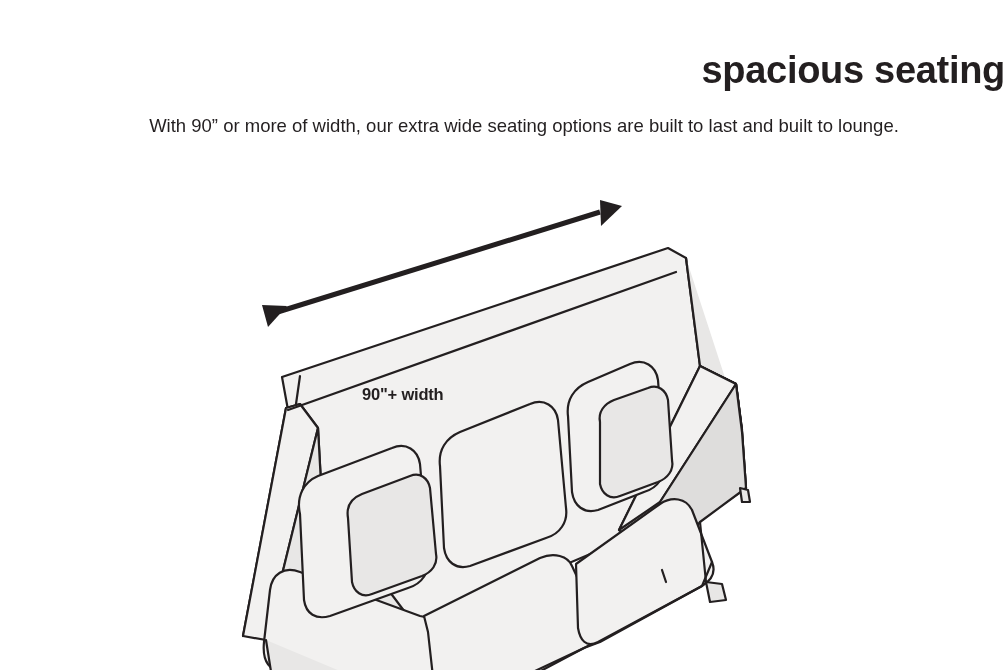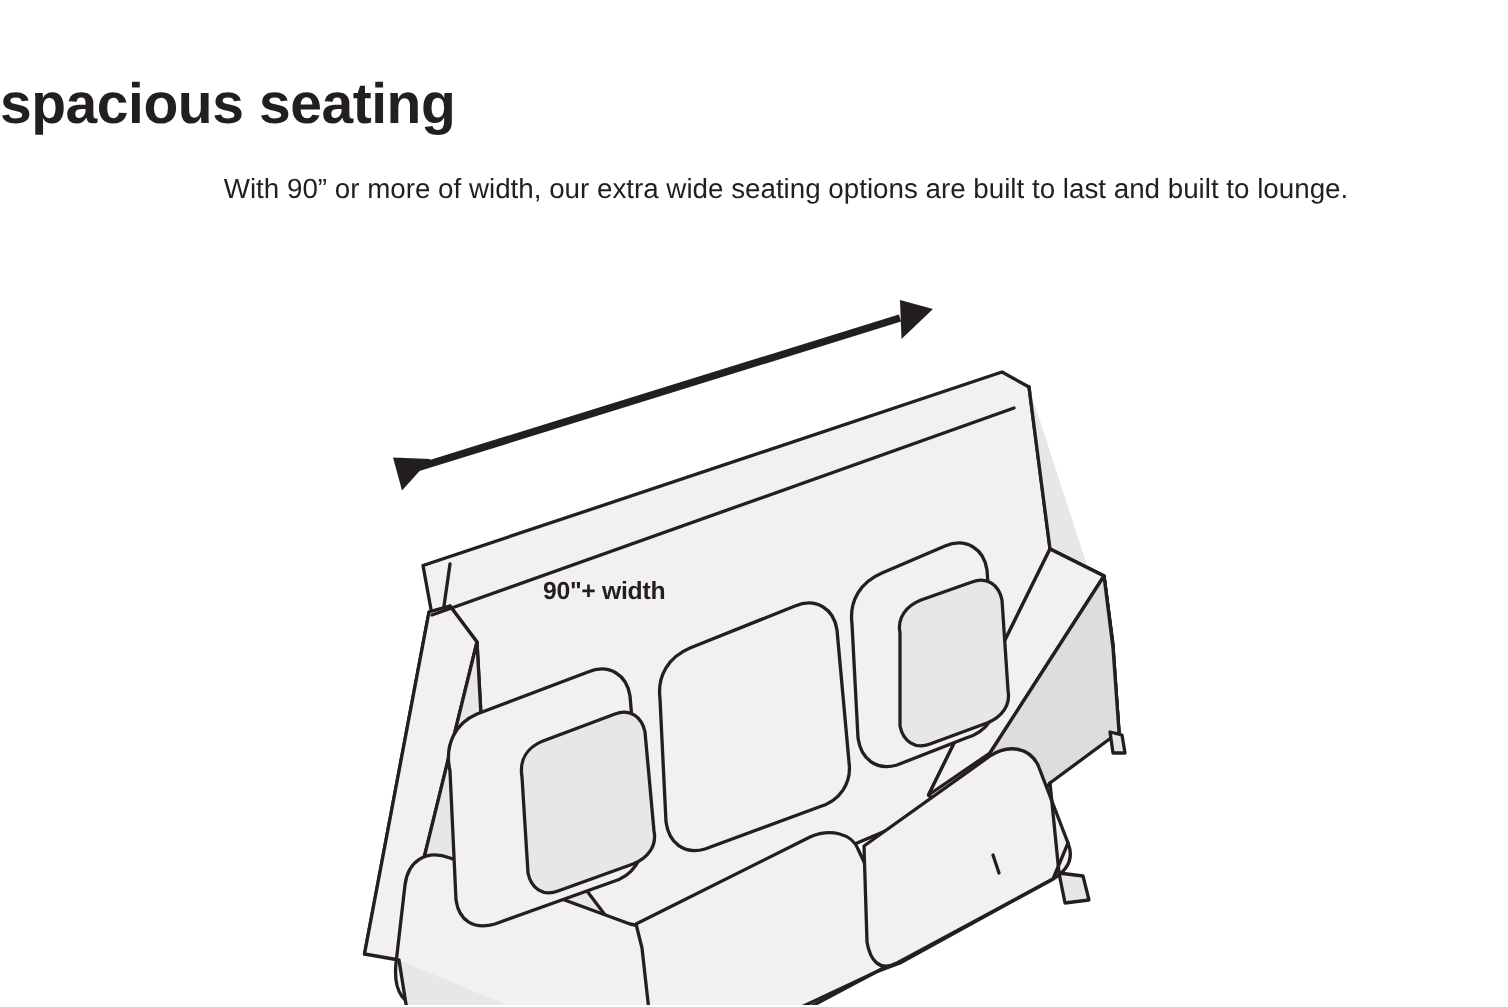--- a/index.html
+++ b/index.html
@@ -19,21 +19,21 @@
     position: relative;
     width: 1005px;
     height: 671px;
     background: #ffffff;
   }
   .headline {
     position: absolute;
     top: 50px;
     left: 0;
     width: 1005px;
-    text-align: left;
+    text-align: right;
     font-size: 38px;
     font-weight: bold;
     letter-spacing: -0.3px;
     color: #231f20;
     line-height: 1.1;
   }
   .subcopy {
     position: absolute;
     top: 112px;
     left: 0;

